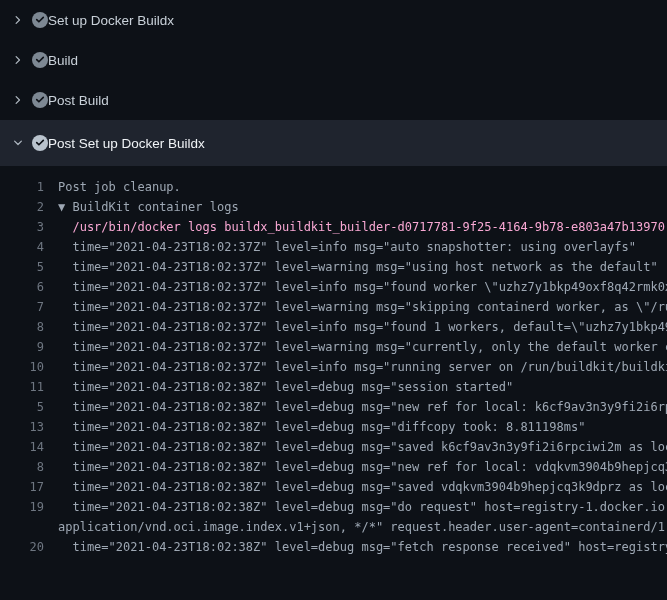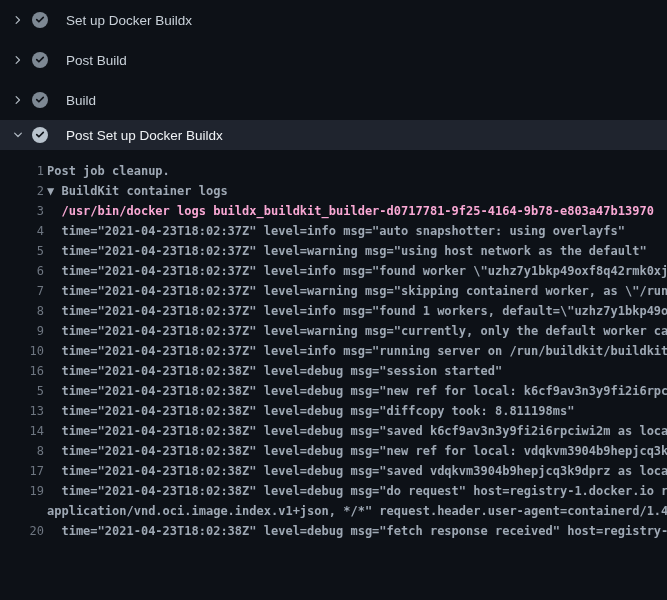--- a/index.html
+++ b/index.html
@@ -13,38 +13,38 @@
 
   
   .step-row {
     height: 40px;
     display: flex;
     align-items: center;
     padding-left: 10px;
     cursor: pointer;
   }
   .step-row.expanded {
-    height: 30px;
+    height: 46px;
     background: #1f242e;
   }
   .chev {
     width: 16px; height: 16px;
     display: flex; align-items: center; justify-content: center;
     color: #afb8c1;
     flex: none;
   }
   .check {
     width: 16px; height: 16px;
     margin-left: 6px;
     color: #7d8893;
     flex: none;
   }
   .step-row.expanded .check { color: #b9c3cd; }
   .step-label {
-    margin-left: 18px;
+    margin-left: 0;
     font-size: 13.5px;
     font-weight: 500;
     color: #c9d1d9;
     white-space: nowrap;
   }
   .step-row.expanded .step-label { color: #f0f3f6; }
 
   
   .log {
     padding-top: 11px;
@@ -61,24 +61,23 @@
   .ln {
     flex: none;
     width: 44px;
     text-align: right;
     color: #6e7681;
     user-select: none;
     cursor: pointer;
   }
   .lt {
     flex: none;
-    margin-left: 3px;
+    margin-left: 14px;
     color: #9ea8b4;
     white-space: pre;
-    font-weight: bold;
   }
   .log-row.command .lt { color: #f9a8d4; }
   .log-row.group .lt { cursor: pointer; }
 </style>
 </head>
 <body>
 
 <div class="viewer">
 
   <div class="steps">
@@ -103,36 +102,36 @@
         <svg width="12" height="12" viewBox="0 0 16 16">
             <path d="M5.5 3.5 10 8l-4.5 4.5" stroke="currentColor" stroke-width="1.6" fill="none" stroke-linecap="round" stroke-linejoin="round"></path>
           </svg>
       </span>
       <span class="check">
         <svg width="16" height="16" viewBox="0 0 16 16">
             <circle cx="8" cy="8" r="8" fill="currentColor"></circle>
             <path d="M11.3 5.4 6.9 9.8 4.7 7.6" stroke="#0d1117" stroke-width="1.6" fill="none" stroke-linecap="round" stroke-linejoin="round"></path>
           </svg>
       </span>
+      <span class="step-label">Build</span>
+    </div>
+
+    <div class="step-row">
+      <span class="chev">
+        <svg width="12" height="12" viewBox="0 0 16 16">
+            <path d="M5.5 3.5 10 8l-4.5 4.5" stroke="currentColor" stroke-width="1.6" fill="none" stroke-linecap="round" stroke-linejoin="round"></path>
+          </svg>
+      </span>
+      <span class="check">
+        <svg width="16" height="16" viewBox="0 0 16 16">
+            <circle cx="8" cy="8" r="8" fill="currentColor"></circle>
+            <path d="M11.3 5.4 6.9 9.8 4.7 7.6" stroke="#0d1117" stroke-width="1.6" fill="none" stroke-linecap="round" stroke-linejoin="round"></path>
+          </svg>
+      </span>
       <span class="step-label">Post Build</span>
-    </div>
-
-    <div class="step-row">
-      <span class="chev">
-        <svg width="12" height="12" viewBox="0 0 16 16">
-            <path d="M5.5 3.5 10 8l-4.5 4.5" stroke="currentColor" stroke-width="1.6" fill="none" stroke-linecap="round" stroke-linejoin="round"></path>
-          </svg>
-      </span>
-      <span class="check">
-        <svg width="16" height="16" viewBox="0 0 16 16">
-            <circle cx="8" cy="8" r="8" fill="currentColor"></circle>
-            <path d="M11.3 5.4 6.9 9.8 4.7 7.6" stroke="#0d1117" stroke-width="1.6" fill="none" stroke-linecap="round" stroke-linejoin="round"></path>
-          </svg>
-      </span>
-      <span class="step-label">Build</span>
     </div>
 
     <div class="step-row expanded">
       <span class="chev">
         <svg width="12" height="12" viewBox="0 0 16 16">
             <path d="M3.5 5.5 8 10l4.5-4.5" stroke="currentColor" stroke-width="1.6" fill="none" stroke-linecap="round" stroke-linejoin="round"></path>
           </svg>
       </span>
       <span class="check">
         <svg width="16" height="16" viewBox="0 0 16 16">
@@ -191,21 +190,21 @@
       <span class="ln">9</span>
       <span class="lt">  time="2021-04-23T18:02:37Z" level=warning msg="currently, only the default worker can be used"</span>
     </div>
 
     <div class="log-row plain">
       <span class="ln">10</span>
       <span class="lt">  time="2021-04-23T18:02:37Z" level=info msg="running server on /run/buildkit/buildkitd.sock"</span>
     </div>
 
     <div class="log-row plain">
-      <span class="ln">16</span>
+      <span class="ln">11</span>
       <span class="lt">  time="2021-04-23T18:02:38Z" level=debug msg="session started"</span>
     </div>
 
     <div class="log-row plain">
       <span class="ln">5</span>
       <span class="lt">  time="2021-04-23T18:02:38Z" level=debug msg="new ref for local: k6cf9av3n3y9fi2i6rpciwi2m"</span>
     </div>
 
     <div class="log-row plain">
       <span class="ln">13</span>

